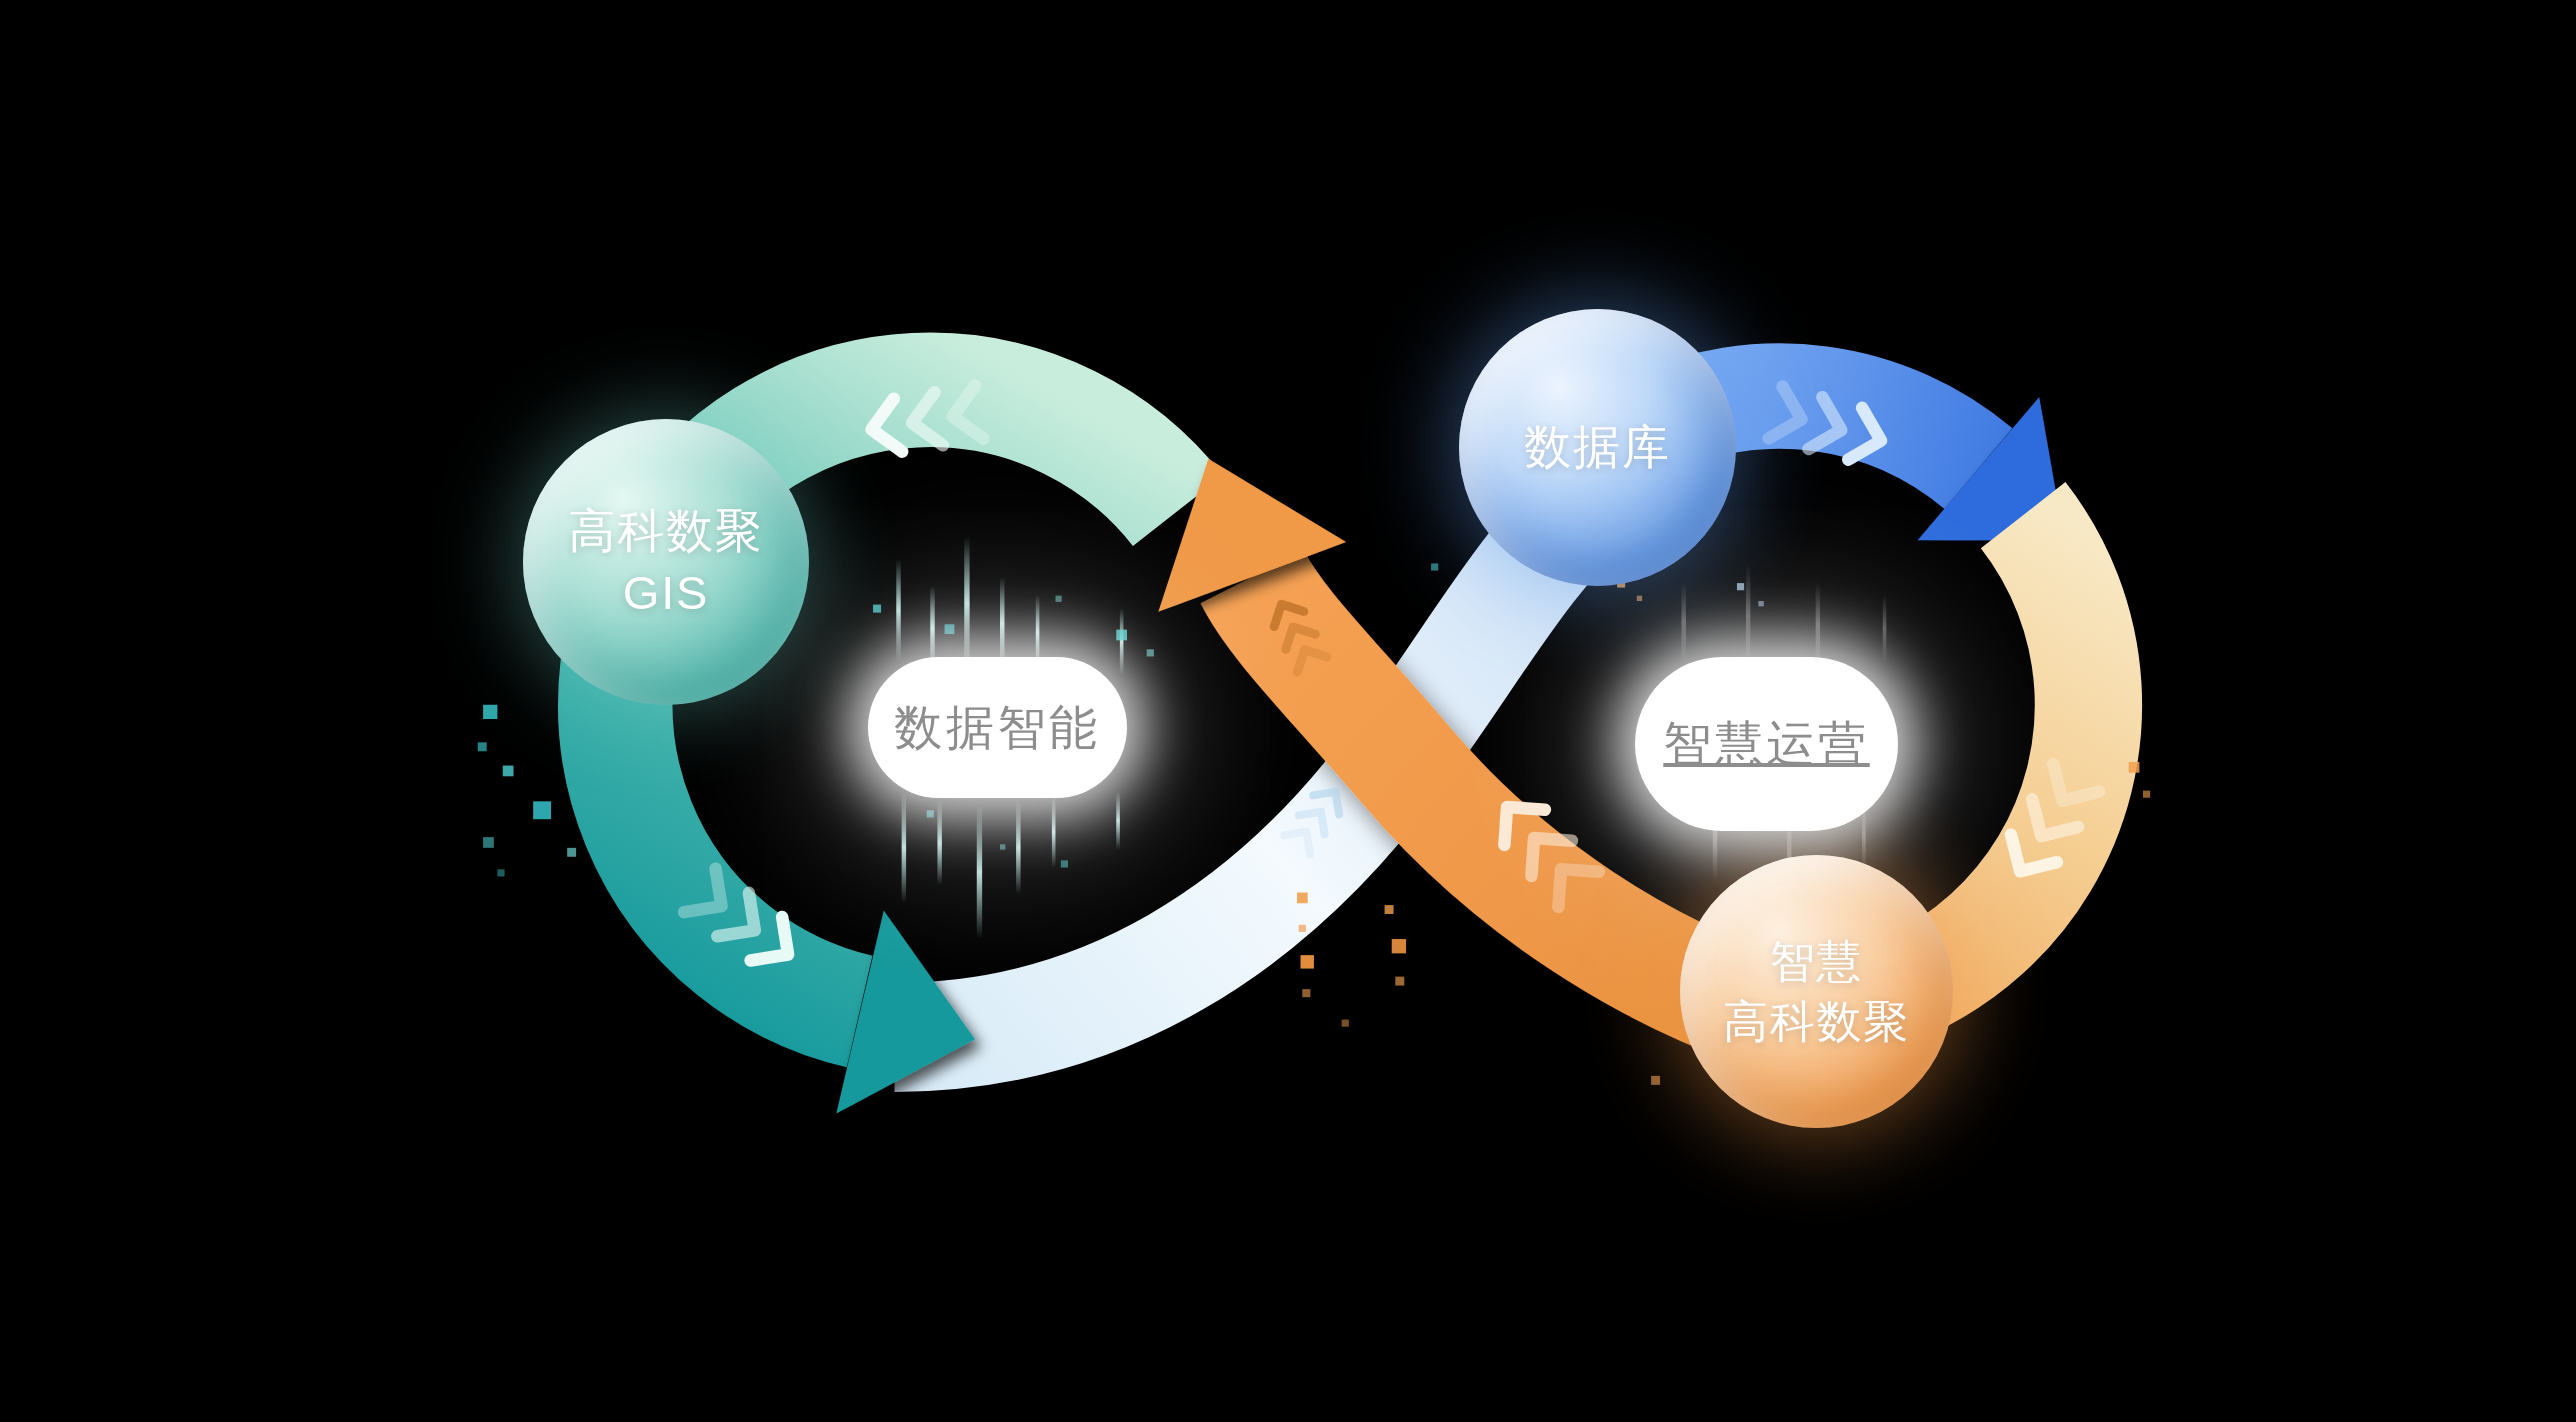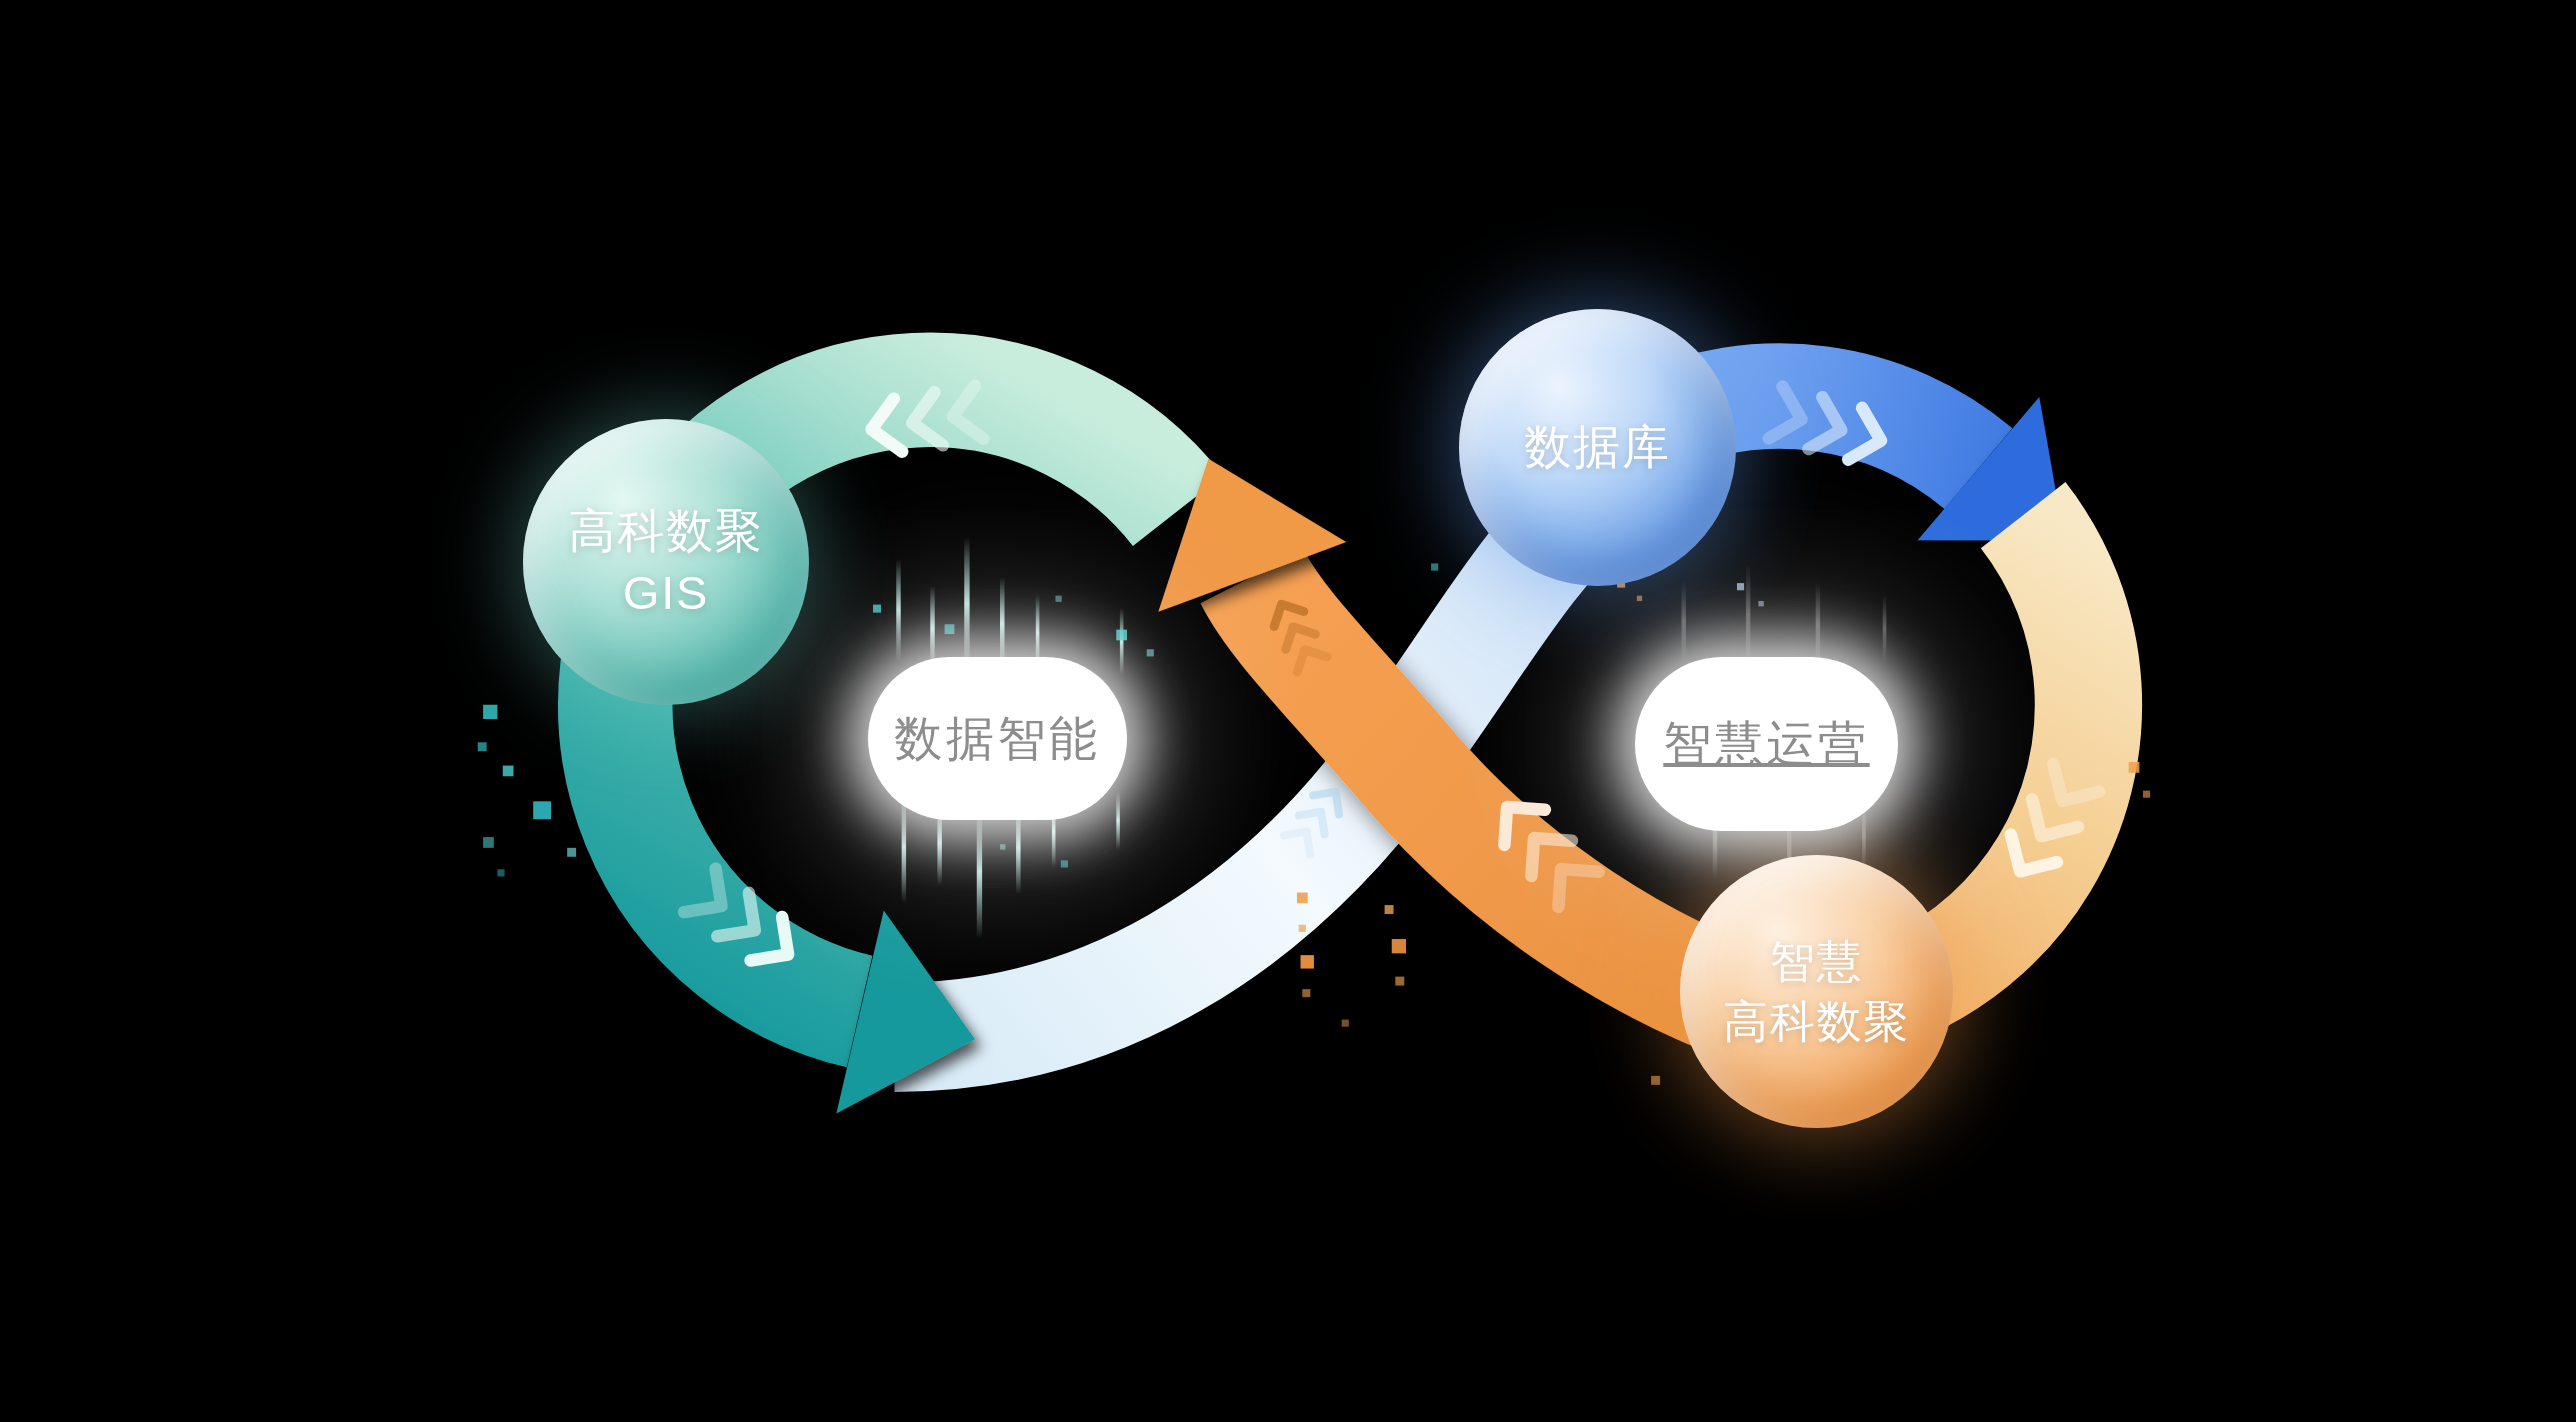--- a/index.html
+++ b/index.html
@@ -66,21 +66,21 @@
     border-radius: 894px;
     display: flex;
     align-items: center;
     justify-content: center;
     color: #8D8D8D;
     font-size: 48px;
     letter-spacing: 3.6px;
     box-shadow: 0 0 54px 19.7px rgba(255,255,255,0.8),
                 0 0 143px 63px rgba(255,255,255,0.22);
   }
-  .pill-left  { left: 868px;  top: 657px; width: 259px; height: 163px; }
+  .pill-left  { left: 868px;  top: 657px; width: 259px; height: 141px; }
   .pill-right { left: 1635px; top: 657px; width: 263px; height: 174px; text-decoration: underline; }
 </style>
 </head>
 <body>
 
 <div class="stage">
 
   <svg class="diagram" viewBox="0 0 2880 1590">
     <defs>
       <linearGradient id="gTeal" gradientUnits="userSpaceOnUse" x1="1150" y1="420" x2="740" y2="1140">

